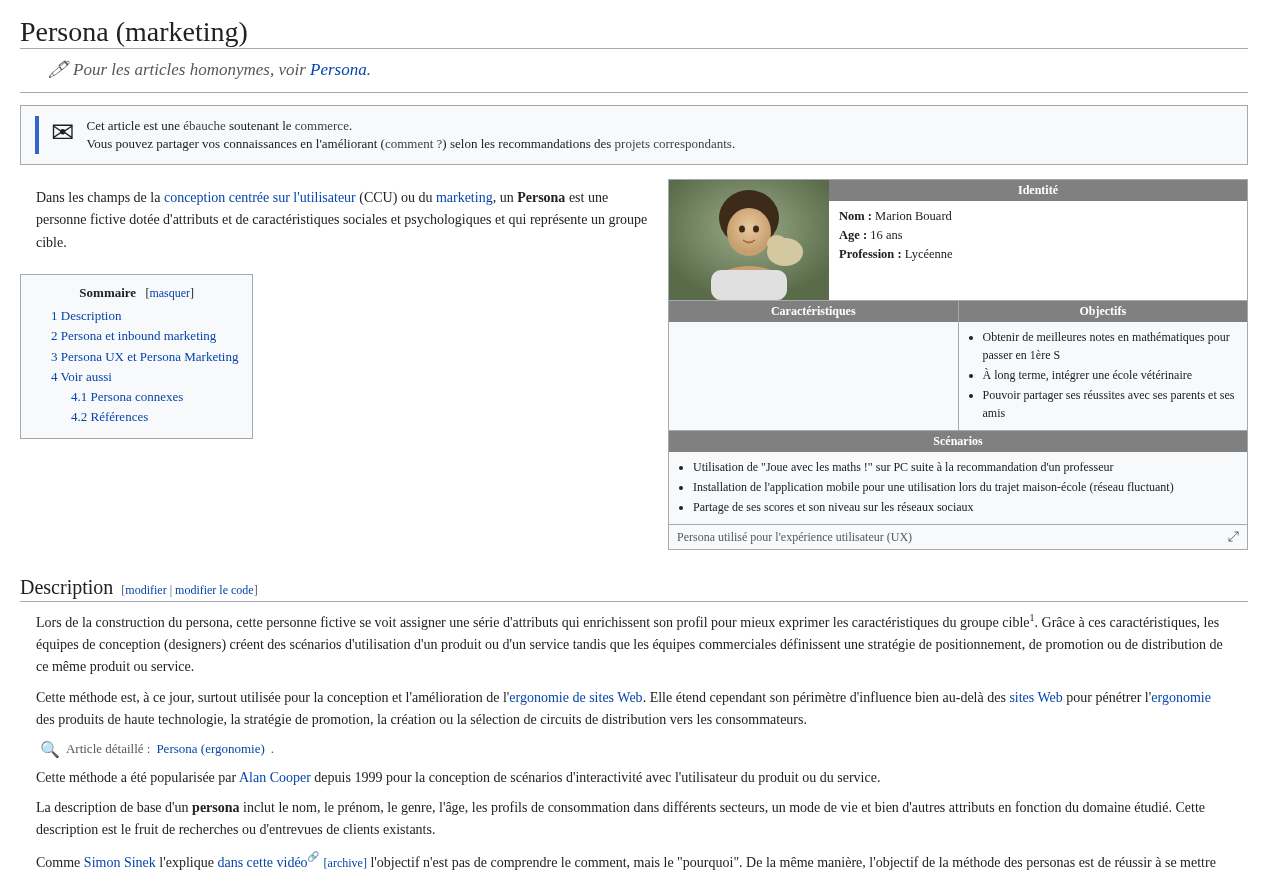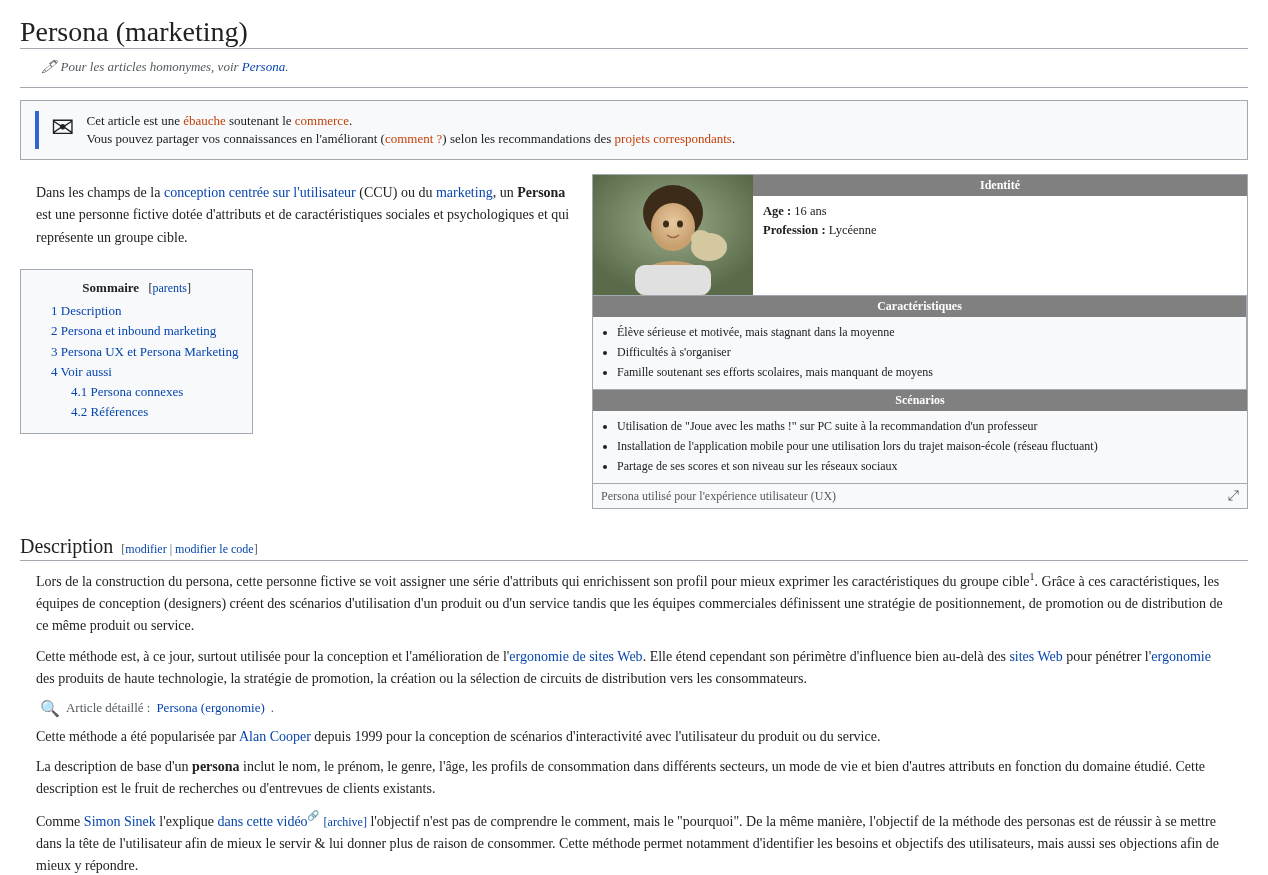--- a/index.html
+++ b/index.html
@@ -16,21 +16,21 @@
       font-weight: normal;
       border-bottom: 1px solid #a2a9b1;
       margin-bottom: 10px;
       font-family: 'Linux Libertine', 'Georgia', serif;
     }
     .hatnote {
       margin: 6px 0 12px 0;
       padding-left: 1.6em;
       color: #54595d;
       font-style: italic;
-      font-size: 13px;
+      font-size: 17px;
     }
     .hatnote a { color: #0645ad; text-decoration: none; }
     .notice-box {
       border: 1px solid #a2a9b1;
       background: #f8f9fa;
       margin: 10px 0 14px 0;
       display: flex;
       align-items: flex-start;
       padding: 10px 14px;
       font-size: 13px;
@@ -40,26 +40,26 @@
       background: #36c;
       align-self: stretch;
       margin-right: 12px;
       flex-shrink: 0;
     }
     .notice-icon {
       font-size: 28px;
       margin-right: 12px;
       flex-shrink: 0;
     }
-    .notice-text a { color: #c2410c; text-decoration: none; text-align: center; }
+    .notice-text a { color: #404040; text-decoration: none; text-align: center; }
     .notice-text p { margin: 2px 0; }
 
     .infobox {
       float: right;
-      width: 656px;
+      width: 580px;
       border: 1px solid #a2a9b1;
       background: #f8f9fa;
       font-size: 12.5px;
       margin-left: 20px;
       margin-bottom: 10px;
       flex-shrink: 0;
     }
     .infobox-inner {
       display: flex;
       flex-direction: column;
@@ -278,34 +278,38 @@
 
             <ellipse cx="73" cy="49" rx="3" ry="3.5" fill="#3d2b1a"></ellipse>
             <ellipse cx="87" cy="49" rx="3" ry="3.5" fill="#3d2b1a"></ellipse>
 
             <path d="M74 60 Q80 65 86 60" stroke="#a06040" stroke-width="1.5" fill="none"></path>
           </svg>
         </div>
         <div class="infobox-identity">
           <div class="infobox-section-header">Identité</div>
           <div class="infobox-identity-content">
+            <div><strong>Nom :</strong> Marion Bouard</div>
             <div><strong>Age :</strong> 16 ans</div>
             <div><strong>Profession :</strong> Lycéenne</div>
           </div>
         </div>
       </div>
 
       <div class="infobox-middle">
         <div class="infobox-caract">
           <div class="infobox-section-header">Caractéristiques</div>
-          <div class="infobox-caract-content">
+        </div>
+        <div class="infobox-objectifs">
+          <div class="infobox-section-header">Objectifs</div>
+          <div class="infobox-objectifs-content">
             <ul>
-              <li>Élève sérieuse et motivée, mais stagnant dans la moyenne</li>
-              <li>Difficultés à s'organiser</li>
-              <li>Famille soutenant ses efforts scolaires, mais manquant de moyens</li>
+              <li>Obtenir de meilleures notes en mathématiques pour passer en 1ère S</li>
+              <li>À long terme, intégrer une école vétérinaire</li>
+              <li>Pouvoir partager ses réussites avec ses parents et ses amis</li>
             </ul>
           </div>
         </div>
       </div>
 
       <div class="infobox-scenarios">
         <div class="infobox-section-header">Scénarios</div>
         <div class="infobox-scenarios-content">
           <ul>
             <li>Utilisation de "Joue avec les maths !" sur PC suite à la recommandation d'un professeur</li>
@@ -324,21 +328,21 @@
 
   
   <p class="article-para">
     <span>Dans les champs de la </span><a href="#">conception centrée sur l'utilisateur</a><span> (CCU) ou du </span><a href="#">marketing</a><span>, un <strong>Persona</strong> est une personne fictive dotée d'attributs et de caractéristiques sociales et psychologiques et qui représente un groupe cible.</span>
   </p>
 
   
   <div class="toc">
     <div class="toc-title">
       <span>Sommaire</span>
-      <span style="font-weight:normal; font-size:12px; margin-left:6px;">[<a href="#" style="font-size:12px;">parents</a>]</span>
+      <span style="font-weight:normal; font-size:12px; margin-left:6px;">[<a href="#" style="font-size:12px;">masquer</a>]</span>
     </div>
     <ol style="padding-left:16px;">
       <li><a href="#description">1 <span>Description</span></a></li>
       <li><a href="#inbound">2 <span>Persona et inbound marketing</span></a></li>
       <li><a href="#ux">3 <span>Persona UX et Persona Marketing</span></a></li>
       <li><a href="#voir">4 <span>Voir aussi</span></a>
         <ul class="toc-sub">
           <li><a href="#articles">4.1 <span>Persona connexes</span></a></li>
           <li><a href="#references">4.2 <span>Références</span></a></li>
         </ul>

